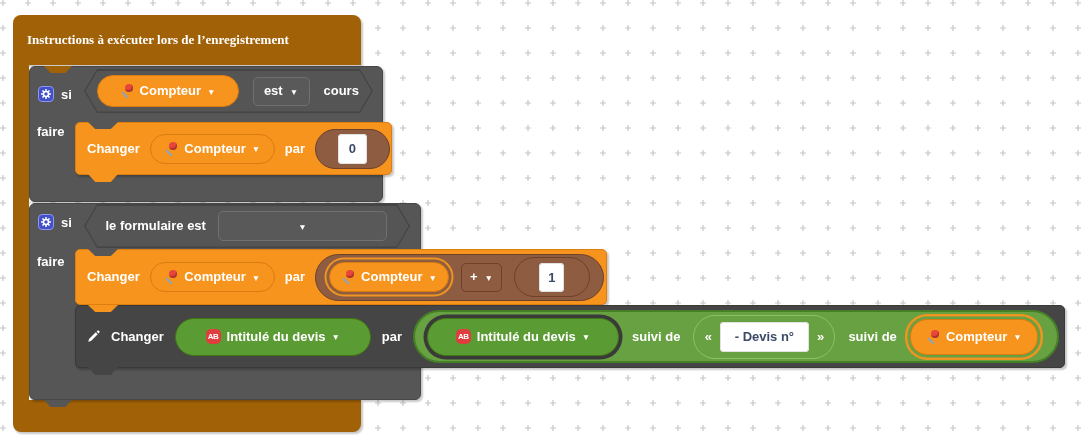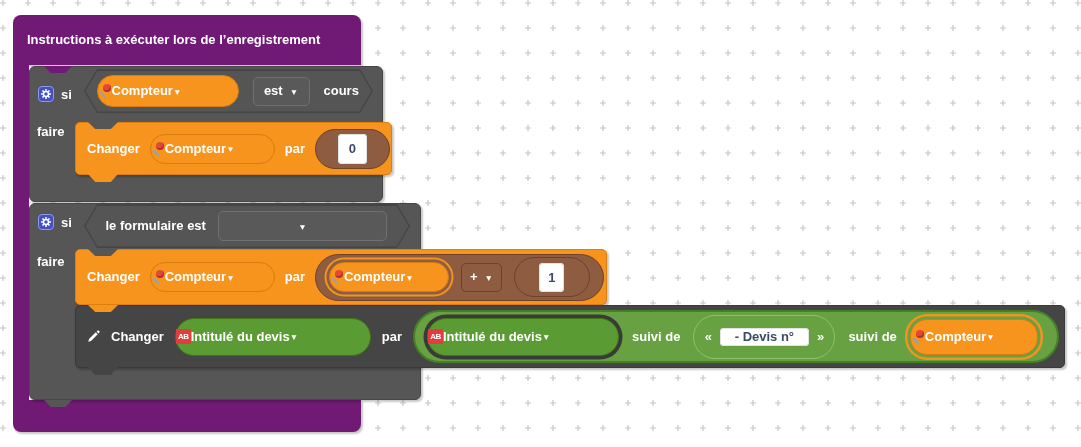--- a/index.html
+++ b/index.html
@@ -4,57 +4,57 @@
 <style>
   * { margin:0; padding:0; box-sizing:border-box; }
   body { font-family:"Liberation Sans", sans-serif; background:#fff; }
   #canvas { position:relative; width:1081px; height:447px; background:#ffffff; overflow:hidden; }
   .abs { position:absolute; }
   .lbl { font-weight:700; font-size:13px; color:#fff; white-space:nowrap; line-height:16px; }
   .navy { color:#3b4a66; }
   .shadow { box-shadow:1.5px 2px 2px rgba(0,0,0,.22); }
 
   
-  .blk-dark { background:#701a75; }
+  .blk-dark { background:#a16207;font-family:Liberation Serif, serif; }
   .head { border-radius:8px 8px 0 0; display:flex; align-items:center; padding-left:14px; }
   .foot { border-radius:0 0 8px 8px; }
 
   
   .blk-gray { background:#565656; border:1px solid #474747; border-radius:6px; }
 
   
   .hex { background:#454545; clip-path:polygon(13px 0, calc(100% - 13px) 0, 100% 50%, calc(100% - 13px) 100%, 13px 100%, 0 50%); }
   .hex-in { position:absolute; inset:1.5px; background:#555555; clip-path:polygon(12px 0, calc(100% - 12px) 0, 100% 50%, calc(100% - 12px) 100%, 12px 100%, 0 50%); display:flex; align-items:center; padding-left:20px; gap:12px; }
 
   
   .row-orange { background:#f7941e; border:1px solid #dd7e0f; border-radius:5px; display:flex; align-items:center; padding-left:11px; gap:10px; }
   .row-dark3 { background:#454545; border:1px solid #393939; border-radius:5px; display:flex; align-items:center; padding-left:11px; gap:11px; }
 
   
-  .pill { display:flex; align-items:center; flex-shrink:0; }
+  .pill { display:flex; align-items:center; justify-content:center; gap:6px; flex-shrink:0; }
   .pill-orange { background:#f7941e; border:1.5px solid #d87b10; border-radius:17px; }
   .dd-dark { background:#595959; border:1px solid #707070; border-radius:5px; display:flex; align-items:center; justify-content:center; gap:7px; flex-shrink:0; }
   .dd-brown { background:#8d5c41; border:1px solid #6f4129; border-radius:5px; display:flex; align-items:center; justify-content:center; gap:7px; flex-shrink:0; }
   .pill-brown { background:#8d5c41; border:1.5px solid #6f4129; border-radius:24px; display:flex; align-items:center; justify-content:center; gap:12px; flex-shrink:0; }
   .pill-green { background:#5b9b33; border:1.5px solid #417712; border-radius:19px; }
   .big-green { background:#67a142; border:2px solid #457f26; border-radius:27px; display:flex; align-items:center; padding:0 12px; gap:13px; flex-shrink:0; }
   .quote-pill { background:#67a142; border:1.3px solid #8ec167; border-radius:22px; display:flex; align-items:center; justify-content:center; gap:8px; flex-shrink:0; }
   .ring-dark { box-shadow:0 0 0 3.5px #3a3a3a; }
   .ring-orange-in-brown { box-shadow:0 0 0 2.5px #8d5c41, 0 0 0 4.5px #ef9420; }
   .ring-orange-in-green { box-shadow:0 0 0 2.5px #67a142, 0 0 0 5px #ef9420; }
 
   .field { background:#fff; border-radius:4px; display:flex; align-items:center; justify-content:center; font-weight:700; font-size:13px; flex-shrink:0; box-shadow:inset 0 0 0 1px #e2e2e2; }
   .dd-arrow { font-size:8.5px; color:#fff; line-height:10px; padding-top:1px; }
 
   
   .tab { clip-path:polygon(0 0, 100% 0, 76% 100%, 24% 100%); }
 
   
   .gear-btn { width:16px; height:16px; background:#4350c8; border:1px solid #8d97ea; border-radius:4px; display:flex; align-items:center; justify-content:center; }
-  .ab-ico { width:15px; height:15px; background:#e03e3e; border-radius:0; color:#fff; font-weight:700; font-size:8px; display:flex; align-items:center; justify-content:center; letter-spacing:-0.5px; flex-shrink:0; }
+  .ab-ico { width:15px; height:15px; background:#e03e3e; border-radius:5px; color:#fff; font-weight:700; font-size:8px; display:flex; align-items:center; justify-content:center; letter-spacing:-0.5px; flex-shrink:0; }
   .pin-ico { position:relative; width:14px; height:14px; display:inline-block; flex-shrink:0; }
   .pin-ico::before { content:""; position:absolute; right:1px; top:0; width:8px; height:8px; border-radius:50%; background:#e8453c; box-shadow:inset -1px -2px 0 rgba(0,0,0,.25); }
   .pin-ico::after { content:""; position:absolute; left:1px; bottom:2px; width:8px; height:2px; background:#8fa3b8; transform:rotate(45deg); }
 </style>
 </head>
 <body>
 
 <div id="canvas">
   <svg id="grid" class="abs" width="1081" height="447" style="left:0;top:0">
     <path id="grid-path" fill="none" stroke="#c6c6c6" stroke-width="1.2" d="M0 3h6M3 0v6M0 28h6M3 25v6M0 53h6M3 50v6M0 78h6M3 75v6M0 103h6M3 100v6M0 128h6M3 125v6M0 153h6M3 150v6M0 178h6M3 175v6M0 203h6M3 200v6M0 228h6M3 225v6M0 253h6M3 250v6M0 278h6M3 275v6M0 303h6M3 300v6M0 328h6M3 325v6M0 353h6M3 350v6M0 378h6M3 375v6M0 403h6M3 400v6M0 428h6M3 425v6M25 3h6M28 0v6M25 28h6M28 25v6M25 53h6M28 50v6M25 78h6M28 75v6M25 103h6M28 100v6M25 128h6M28 125v6M25 153h6M28 150v6M25 178h6M28 175v6M25 203h6M28 200v6M25 228h6M28 225v6M25 253h6M28 250v6M25 278h6M28 275v6M25 303h6M28 300v6M25 328h6M28 325v6M25 353h6M28 350v6M25 378h6M28 375v6M25 403h6M28 400v6M25 428h6M28 425v6M50 3h6M53 0v6M50 28h6M53 25v6M50 53h6M53 50v6M50 78h6M53 75v6M50 103h6M53 100v6M50 128h6M53 125v6M50 153h6M53 150v6M50 178h6M53 175v6M50 203h6M53 200v6M50 228h6M53 225v6M50 253h6M53 250v6M50 278h6M53 275v6M50 303h6M53 300v6M50 328h6M53 325v6M50 353h6M53 350v6M50 378h6M53 375v6M50 403h6M53 400v6M50 428h6M53 425v6M75 3h6M78 0v6M75 28h6M78 25v6M75 53h6M78 50v6M75 78h6M78 75v6M75 103h6M78 100v6M75 128h6M78 125v6M75 153h6M78 150v6M75 178h6M78 175v6M75 203h6M78 200v6M75 228h6M78 225v6M75 253h6M78 250v6M75 278h6M78 275v6M75 303h6M78 300v6M75 328h6M78 325v6M75 353h6M78 350v6M75 378h6M78 375v6M75 403h6M78 400v6M75 428h6M78 425v6M100 3h6M103 0v6M100 28h6M103 25v6M100 53h6M103 50v6M100 78h6M103 75v6M100 103h6M103 100v6M100 128h6M103 125v6M100 153h6M103 150v6M100 178h6M103 175v6M100 203h6M103 200v6M100 228h6M103 225v6M100 253h6M103 250v6M100 278h6M103 275v6M100 303h6M103 300v6M100 328h6M103 325v6M100 353h6M103 350v6M100 378h6M103 375v6M100 403h6M103 400v6M100 428h6M103 425v6M125 3h6M128 0v6M125 28h6M128 25v6M125 53h6M128 50v6M125 78h6M128 75v6M125 103h6M128 100v6M125 128h6M128 125v6M125 153h6M128 150v6M125 178h6M128 175v6M125 203h6M128 200v6M125 228h6M128 225v6M125 253h6M128 250v6M125 278h6M128 275v6M125 303h6M128 300v6M125 328h6M128 325v6M125 353h6M128 350v6M125 378h6M128 375v6M125 403h6M128 400v6M125 428h6M128 425v6M150 3h6M153 0v6M150 28h6M153 25v6M150 53h6M153 50v6M150 78h6M153 75v6M150 103h6M153 100v6M150 128h6M153 125v6M150 153h6M153 150v6M150 178h6M153 175v6M150 203h6M153 200v6M150 228h6M153 225v6M150 253h6M153 250v6M150 278h6M153 275v6M150 303h6M153 300v6M150 328h6M153 325v6M150 353h6M153 350v6M150 378h6M153 375v6M150 403h6M153 400v6M150 428h6M153 425v6M175 3h6M178 0v6M175 28h6M178 25v6M175 53h6M178 50v6M175 78h6M178 75v6M175 103h6M178 100v6M175 128h6M178 125v6M175 153h6M178 150v6M175 178h6M178 175v6M175 203h6M178 200v6M175 228h6M178 225v6M175 253h6M178 250v6M175 278h6M178 275v6M175 303h6M178 300v6M175 328h6M178 325v6M175 353h6M178 350v6M175 378h6M178 375v6M175 403h6M178 400v6M175 428h6M178 425v6M200 3h6M203 0v6M200 28h6M203 25v6M200 53h6M203 50v6M200 78h6M203 75v6M200 103h6M203 100v6M200 128h6M203 125v6M200 153h6M203 150v6M200 178h6M203 175v6M200 203h6M203 200v6M200 228h6M203 225v6M200 253h6M203 250v6M200 278h6M203 275v6M200 303h6M203 300v6M200 328h6M203 325v6M200 353h6M203 350v6M200 378h6M203 375v6M200 403h6M203 400v6M200 428h6M203 425v6M225 3h6M228 0v6M225 28h6M228 25v6M225 53h6M228 50v6M225 78h6M228 75v6M225 103h6M228 100v6M225 128h6M228 125v6M225 153h6M228 150v6M225 178h6M228 175v6M225 203h6M228 200v6M225 228h6M228 225v6M225 253h6M228 250v6M225 278h6M228 275v6M225 303h6M228 300v6M225 328h6M228 325v6M225 353h6M228 350v6M225 378h6M228 375v6M225 403h6M228 400v6M225 428h6M228 425v6M250 3h6M253 0v6M250 28h6M253 25v6M250 53h6M253 50v6M250 78h6M253 75v6M250 103h6M253 100v6M250 128h6M253 125v6M250 153h6M253 150v6M250 178h6M253 175v6M250 203h6M253 200v6M250 228h6M253 225v6M250 253h6M253 250v6M250 278h6M253 275v6M250 303h6M253 300v6M250 328h6M253 325v6M250 353h6M253 350v6M250 378h6M253 375v6M250 403h6M253 400v6M250 428h6M253 425v6M275 3h6M278 0v6M275 28h6M278 25v6M275 53h6M278 50v6M275 78h6M278 75v6M275 103h6M278 100v6M275 128h6M278 125v6M275 153h6M278 150v6M275 178h6M278 175v6M275 203h6M278 200v6M275 228h6M278 225v6M275 253h6M278 250v6M275 278h6M278 275v6M275 303h6M278 300v6M275 328h6M278 325v6M275 353h6M278 350v6M275 378h6M278 375v6M275 403h6M278 400v6M275 428h6M278 425v6M300 3h6M303 0v6M300 28h6M303 25v6M300 53h6M303 50v6M300 78h6M303 75v6M300 103h6M303 100v6M300 128h6M303 125v6M300 153h6M303 150v6M300 178h6M303 175v6M300 203h6M303 200v6M300 228h6M303 225v6M300 253h6M303 250v6M300 278h6M303 275v6M300 303h6M303 300v6M300 328h6M303 325v6M300 353h6M303 350v6M300 378h6M303 375v6M300 403h6M303 400v6M300 428h6M303 425v6M325 3h6M328 0v6M325 28h6M328 25v6M325 53h6M328 50v6M325 78h6M328 75v6M325 103h6M328 100v6M325 128h6M328 125v6M325 153h6M328 150v6M325 178h6M328 175v6M325 203h6M328 200v6M325 228h6M328 225v6M325 253h6M328 250v6M325 278h6M328 275v6M325 303h6M328 300v6M325 328h6M328 325v6M325 353h6M328 350v6M325 378h6M328 375v6M325 403h6M328 400v6M325 428h6M328 425v6M350 3h6M353 0v6M350 28h6M353 25v6M350 53h6M353 50v6M350 78h6M353 75v6M350 103h6M353 100v6M350 128h6M353 125v6M350 153h6M353 150v6M350 178h6M353 175v6M350 203h6M353 200v6M350 228h6M353 225v6M350 253h6M353 250v6M350 278h6M353 275v6M350 303h6M353 300v6M350 328h6M353 325v6M350 353h6M353 350v6M350 378h6M353 375v6M350 403h6M353 400v6M350 428h6M353 425v6M375 3h6M378 0v6M375 28h6M378 25v6M375 53h6M378 50v6M375 78h6M378 75v6M375 103h6M378 100v6M375 128h6M378 125v6M375 153h6M378 150v6M375 178h6M378 175v6M375 203h6M378 200v6M375 228h6M378 225v6M375 253h6M378 250v6M375 278h6M378 275v6M375 303h6M378 300v6M375 328h6M378 325v6M375 353h6M378 350v6M375 378h6M378 375v6M375 403h6M378 400v6M375 428h6M378 425v6M400 3h6M403 0v6M400 28h6M403 25v6M400 53h6M403 50v6M400 78h6M403 75v6M400 103h6M403 100v6M400 128h6M403 125v6M400 153h6M403 150v6M400 178h6M403 175v6M400 203h6M403 200v6M400 228h6M403 225v6M400 253h6M403 250v6M400 278h6M403 275v6M400 303h6M403 300v6M400 328h6M403 325v6M400 353h6M403 350v6M400 378h6M403 375v6M400 403h6M403 400v6M400 428h6M403 425v6M425 3h6M428 0v6M425 28h6M428 25v6M425 53h6M428 50v6M425 78h6M428 75v6M425 103h6M428 100v6M425 128h6M428 125v6M425 153h6M428 150v6M425 178h6M428 175v6M425 203h6M428 200v6M425 228h6M428 225v6M425 253h6M428 250v6M425 278h6M428 275v6M425 303h6M428 300v6M425 328h6M428 325v6M425 353h6M428 350v6M425 378h6M428 375v6M425 403h6M428 400v6M425 428h6M428 425v6M450 3h6M453 0v6M450 28h6M453 25v6M450 53h6M453 50v6M450 78h6M453 75v6M450 103h6M453 100v6M450 128h6M453 125v6M450 153h6M453 150v6M450 178h6M453 175v6M450 203h6M453 200v6M450 228h6M453 225v6M450 253h6M453 250v6M450 278h6M453 275v6M450 303h6M453 300v6M450 328h6M453 325v6M450 353h6M453 350v6M450 378h6M453 375v6M450 403h6M453 400v6M450 428h6M453 425v6M475 3h6M478 0v6M475 28h6M478 25v6M475 53h6M478 50v6M475 78h6M478 75v6M475 103h6M478 100v6M475 128h6M478 125v6M475 153h6M478 150v6M475 178h6M478 175v6M475 203h6M478 200v6M475 228h6M478 225v6M475 253h6M478 250v6M475 278h6M478 275v6M475 303h6M478 300v6M475 328h6M478 325v6M475 353h6M478 350v6M475 378h6M478 375v6M475 403h6M478 400v6M475 428h6M478 425v6M500 3h6M503 0v6M500 28h6M503 25v6M500 53h6M503 50v6M500 78h6M503 75v6M500 103h6M503 100v6M500 128h6M503 125v6M500 153h6M503 150v6M500 178h6M503 175v6M500 203h6M503 200v6M500 228h6M503 225v6M500 253h6M503 250v6M500 278h6M503 275v6M500 303h6M503 300v6M500 328h6M503 325v6M500 353h6M503 350v6M500 378h6M503 375v6M500 403h6M503 400v6M500 428h6M503 425v6M525 3h6M528 0v6M525 28h6M528 25v6M525 53h6M528 50v6M525 78h6M528 75v6M525 103h6M528 100v6M525 128h6M528 125v6M525 153h6M528 150v6M525 178h6M528 175v6M525 203h6M528 200v6M525 228h6M528 225v6M525 253h6M528 250v6M525 278h6M528 275v6M525 303h6M528 300v6M525 328h6M528 325v6M525 353h6M528 350v6M525 378h6M528 375v6M525 403h6M528 400v6M525 428h6M528 425v6M550 3h6M553 0v6M550 28h6M553 25v6M550 53h6M553 50v6M550 78h6M553 75v6M550 103h6M553 100v6M550 128h6M553 125v6M550 153h6M553 150v6M550 178h6M553 175v6M550 203h6M553 200v6M550 228h6M553 225v6M550 253h6M553 250v6M550 278h6M553 275v6M550 303h6M553 300v6M550 328h6M553 325v6M550 353h6M553 350v6M550 378h6M553 375v6M550 403h6M553 400v6M550 428h6M553 425v6M575 3h6M578 0v6M575 28h6M578 25v6M575 53h6M578 50v6M575 78h6M578 75v6M575 103h6M578 100v6M575 128h6M578 125v6M575 153h6M578 150v6M575 178h6M578 175v6M575 203h6M578 200v6M575 228h6M578 225v6M575 253h6M578 250v6M575 278h6M578 275v6M575 303h6M578 300v6M575 328h6M578 325v6M575 353h6M578 350v6M575 378h6M578 375v6M575 403h6M578 400v6M575 428h6M578 425v6M600 3h6M603 0v6M600 28h6M603 25v6M600 53h6M603 50v6M600 78h6M603 75v6M600 103h6M603 100v6M600 128h6M603 125v6M600 153h6M603 150v6M600 178h6M603 175v6M600 203h6M603 200v6M600 228h6M603 225v6M600 253h6M603 250v6M600 278h6M603 275v6M600 303h6M603 300v6M600 328h6M603 325v6M600 353h6M603 350v6M600 378h6M603 375v6M600 403h6M603 400v6M600 428h6M603 425v6M625 3h6M628 0v6M625 28h6M628 25v6M625 53h6M628 50v6M625 78h6M628 75v6M625 103h6M628 100v6M625 128h6M628 125v6M625 153h6M628 150v6M625 178h6M628 175v6M625 203h6M628 200v6M625 228h6M628 225v6M625 253h6M628 250v6M625 278h6M628 275v6M625 303h6M628 300v6M625 328h6M628 325v6M625 353h6M628 350v6M625 378h6M628 375v6M625 403h6M628 400v6M625 428h6M628 425v6M650 3h6M653 0v6M650 28h6M653 25v6M650 53h6M653 50v6M650 78h6M653 75v6M650 103h6M653 100v6M650 128h6M653 125v6M650 153h6M653 150v6M650 178h6M653 175v6M650 203h6M653 200v6M650 228h6M653 225v6M650 253h6M653 250v6M650 278h6M653 275v6M650 303h6M653 300v6M650 328h6M653 325v6M650 353h6M653 350v6M650 378h6M653 375v6M650 403h6M653 400v6M650 428h6M653 425v6M675 3h6M678 0v6M675 28h6M678 25v6M675 53h6M678 50v6M675 78h6M678 75v6M675 103h6M678 100v6M675 128h6M678 125v6M675 153h6M678 150v6M675 178h6M678 175v6M675 203h6M678 200v6M675 228h6M678 225v6M675 253h6M678 250v6M675 278h6M678 275v6M675 303h6M678 300v6M675 328h6M678 325v6M675 353h6M678 350v6M675 378h6M678 375v6M675 403h6M678 400v6M675 428h6M678 425v6M700 3h6M703 0v6M700 28h6M703 25v6M700 53h6M703 50v6M700 78h6M703 75v6M700 103h6M703 100v6M700 128h6M703 125v6M700 153h6M703 150v6M700 178h6M703 175v6M700 203h6M703 200v6M700 228h6M703 225v6M700 253h6M703 250v6M700 278h6M703 275v6M700 303h6M703 300v6M700 328h6M703 325v6M700 353h6M703 350v6M700 378h6M703 375v6M700 403h6M703 400v6M700 428h6M703 425v6M725 3h6M728 0v6M725 28h6M728 25v6M725 53h6M728 50v6M725 78h6M728 75v6M725 103h6M728 100v6M725 128h6M728 125v6M725 153h6M728 150v6M725 178h6M728 175v6M725 203h6M728 200v6M725 228h6M728 225v6M725 253h6M728 250v6M725 278h6M728 275v6M725 303h6M728 300v6M725 328h6M728 325v6M725 353h6M728 350v6M725 378h6M728 375v6M725 403h6M728 400v6M725 428h6M728 425v6M750 3h6M753 0v6M750 28h6M753 25v6M750 53h6M753 50v6M750 78h6M753 75v6M750 103h6M753 100v6M750 128h6M753 125v6M750 153h6M753 150v6M750 178h6M753 175v6M750 203h6M753 200v6M750 228h6M753 225v6M750 253h6M753 250v6M750 278h6M753 275v6M750 303h6M753 300v6M750 328h6M753 325v6M750 353h6M753 350v6M750 378h6M753 375v6M750 403h6M753 400v6M750 428h6M753 425v6M775 3h6M778 0v6M775 28h6M778 25v6M775 53h6M778 50v6M775 78h6M778 75v6M775 103h6M778 100v6M775 128h6M778 125v6M775 153h6M778 150v6M775 178h6M778 175v6M775 203h6M778 200v6M775 228h6M778 225v6M775 253h6M778 250v6M775 278h6M778 275v6M775 303h6M778 300v6M775 328h6M778 325v6M775 353h6M778 350v6M775 378h6M778 375v6M775 403h6M778 400v6M775 428h6M778 425v6M800 3h6M803 0v6M800 28h6M803 25v6M800 53h6M803 50v6M800 78h6M803 75v6M800 103h6M803 100v6M800 128h6M803 125v6M800 153h6M803 150v6M800 178h6M803 175v6M800 203h6M803 200v6M800 228h6M803 225v6M800 253h6M803 250v6M800 278h6M803 275v6M800 303h6M803 300v6M800 328h6M803 325v6M800 353h6M803 350v6M800 378h6M803 375v6M800 403h6M803 400v6M800 428h6M803 425v6M825 3h6M828 0v6M825 28h6M828 25v6M825 53h6M828 50v6M825 78h6M828 75v6M825 103h6M828 100v6M825 128h6M828 125v6M825 153h6M828 150v6M825 178h6M828 175v6M825 203h6M828 200v6M825 228h6M828 225v6M825 253h6M828 250v6M825 278h6M828 275v6M825 303h6M828 300v6M825 328h6M828 325v6M825 353h6M828 350v6M825 378h6M828 375v6M825 403h6M828 400v6M825 428h6M828 425v6M850 3h6M853 0v6M850 28h6M853 25v6M850 53h6M853 50v6M850 78h6M853 75v6M850 103h6M853 100v6M850 128h6M853 125v6M850 153h6M853 150v6M850 178h6M853 175v6M850 203h6M853 200v6M850 228h6M853 225v6M850 253h6M853 250v6M850 278h6M853 275v6M850 303h6M853 300v6M850 328h6M853 325v6M850 353h6M853 350v6M850 378h6M853 375v6M850 403h6M853 400v6M850 428h6M853 425v6M875 3h6M878 0v6M875 28h6M878 25v6M875 53h6M878 50v6M875 78h6M878 75v6M875 103h6M878 100v6M875 128h6M878 125v6M875 153h6M878 150v6M875 178h6M878 175v6M875 203h6M878 200v6M875 228h6M878 225v6M875 253h6M878 250v6M875 278h6M878 275v6M875 303h6M878 300v6M875 328h6M878 325v6M875 353h6M878 350v6M875 378h6M878 375v6M875 403h6M878 400v6M875 428h6M878 425v6M900 3h6M903 0v6M900 28h6M903 25v6M900 53h6M903 50v6M900 78h6M903 75v6M900 103h6M903 100v6M900 128h6M903 125v6M900 153h6M903 150v6M900 178h6M903 175v6M900 203h6M903 200v6M900 228h6M903 225v6M900 253h6M903 250v6M900 278h6M903 275v6M900 303h6M903 300v6M900 328h6M903 325v6M900 353h6M903 350v6M900 378h6M903 375v6M900 403h6M903 400v6M900 428h6M903 425v6M925 3h6M928 0v6M925 28h6M928 25v6M925 53h6M928 50v6M925 78h6M928 75v6M925 103h6M928 100v6M925 128h6M928 125v6M925 153h6M928 150v6M925 178h6M928 175v6M925 203h6M928 200v6M925 228h6M928 225v6M925 253h6M928 250v6M925 278h6M928 275v6M925 303h6M928 300v6M925 328h6M928 325v6M925 353h6M928 350v6M925 378h6M928 375v6M925 403h6M928 400v6M925 428h6M928 425v6M950 3h6M953 0v6M950 28h6M953 25v6M950 53h6M953 50v6M950 78h6M953 75v6M950 103h6M953 100v6M950 128h6M953 125v6M950 153h6M953 150v6M950 178h6M953 175v6M950 203h6M953 200v6M950 228h6M953 225v6M950 253h6M953 250v6M950 278h6M953 275v6M950 303h6M953 300v6M950 328h6M953 325v6M950 353h6M953 350v6M950 378h6M953 375v6M950 403h6M953 400v6M950 428h6M953 425v6M975 3h6M978 0v6M975 28h6M978 25v6M975 53h6M978 50v6M975 78h6M978 75v6M975 103h6M978 100v6M975 128h6M978 125v6M975 153h6M978 150v6M975 178h6M978 175v6M975 203h6M978 200v6M975 228h6M978 225v6M975 253h6M978 250v6M975 278h6M978 275v6M975 303h6M978 300v6M975 328h6M978 325v6M975 353h6M978 350v6M975 378h6M978 375v6M975 403h6M978 400v6M975 428h6M978 425v6M1000 3h6M1003 0v6M1000 28h6M1003 25v6M1000 53h6M1003 50v6M1000 78h6M1003 75v6M1000 103h6M1003 100v6M1000 128h6M1003 125v6M1000 153h6M1003 150v6M1000 178h6M1003 175v6M1000 203h6M1003 200v6M1000 228h6M1003 225v6M1000 253h6M1003 250v6M1000 278h6M1003 275v6M1000 303h6M1003 300v6M1000 328h6M1003 325v6M1000 353h6M1003 350v6M1000 378h6M1003 375v6M1000 403h6M1003 400v6M1000 428h6M1003 425v6M1025 3h6M1028 0v6M1025 28h6M1028 25v6M1025 53h6M1028 50v6M1025 78h6M1028 75v6M1025 103h6M1028 100v6M1025 128h6M1028 125v6M1025 153h6M1028 150v6M1025 178h6M1028 175v6M1025 203h6M1028 200v6M1025 228h6M1028 225v6M1025 253h6M1028 250v6M1025 278h6M1028 275v6M1025 303h6M1028 300v6M1025 328h6M1028 325v6M1025 353h6M1028 350v6M1025 378h6M1028 375v6M1025 403h6M1028 400v6M1025 428h6M1028 425v6M1050 3h6M1053 0v6M1050 28h6M1053 25v6M1050 53h6M1053 50v6M1050 78h6M1053 75v6M1050 103h6M1053 100v6M1050 128h6M1053 125v6M1050 153h6M1053 150v6M1050 178h6M1053 175v6M1050 203h6M1053 200v6M1050 228h6M1053 225v6M1050 253h6M1053 250v6M1050 278h6M1053 275v6M1050 303h6M1053 300v6M1050 328h6M1053 325v6M1050 353h6M1053 350v6M1050 378h6M1053 375v6M1050 403h6M1053 400v6M1050 428h6M1053 425v6M1075 3h6M1078 0v6M1075 28h6M1078 25v6M1075 53h6M1078 50v6M1075 78h6M1078 75v6M1075 103h6M1078 100v6M1075 128h6M1078 125v6M1075 153h6M1078 150v6M1075 178h6M1078 175v6M1075 203h6M1078 200v6M1075 228h6M1078 225v6M1075 253h6M1078 250v6M1075 278h6M1078 275v6M1075 303h6M1078 300v6M1075 328h6M1078 325v6M1075 353h6M1078 350v6M1075 378h6M1078 375v6M1075 403h6M1078 400v6M1075 428h6M1078 425v6"></path>
@@ -173,21 +173,21 @@
     <span class="lbl">par</span>
     <div class="big-green" style="width:646px;height:53px">
       <div class="pill pill-green ring-dark" style="width:192px;height:38px">
         <span class="ab-ico">AB</span>
         <span class="lbl">Intitulé du devis</span>
         <span class="dd-arrow">▼</span>
       </div>
       <span class="lbl">suivi de</span>
       <div class="quote-pill" style="width:142px;height:44px">
         <span class="lbl">«</span>
-        <div class="field navy" style="width:89px;height:18px">- Devis n°</div>
+        <div class="field navy" style="width:89px;height:30px">- Devis n°</div>
         <span class="lbl">»</span>
       </div>
       <span class="lbl">suivi de</span>
       <div class="pill pill-orange ring-orange-in-green" style="width:128px;height:36px">
         <span class="pin-ico"></span>
         <span class="lbl">Compteur</span>
         <span class="dd-arrow">▼</span>
       </div>
     </div>
   </div>

